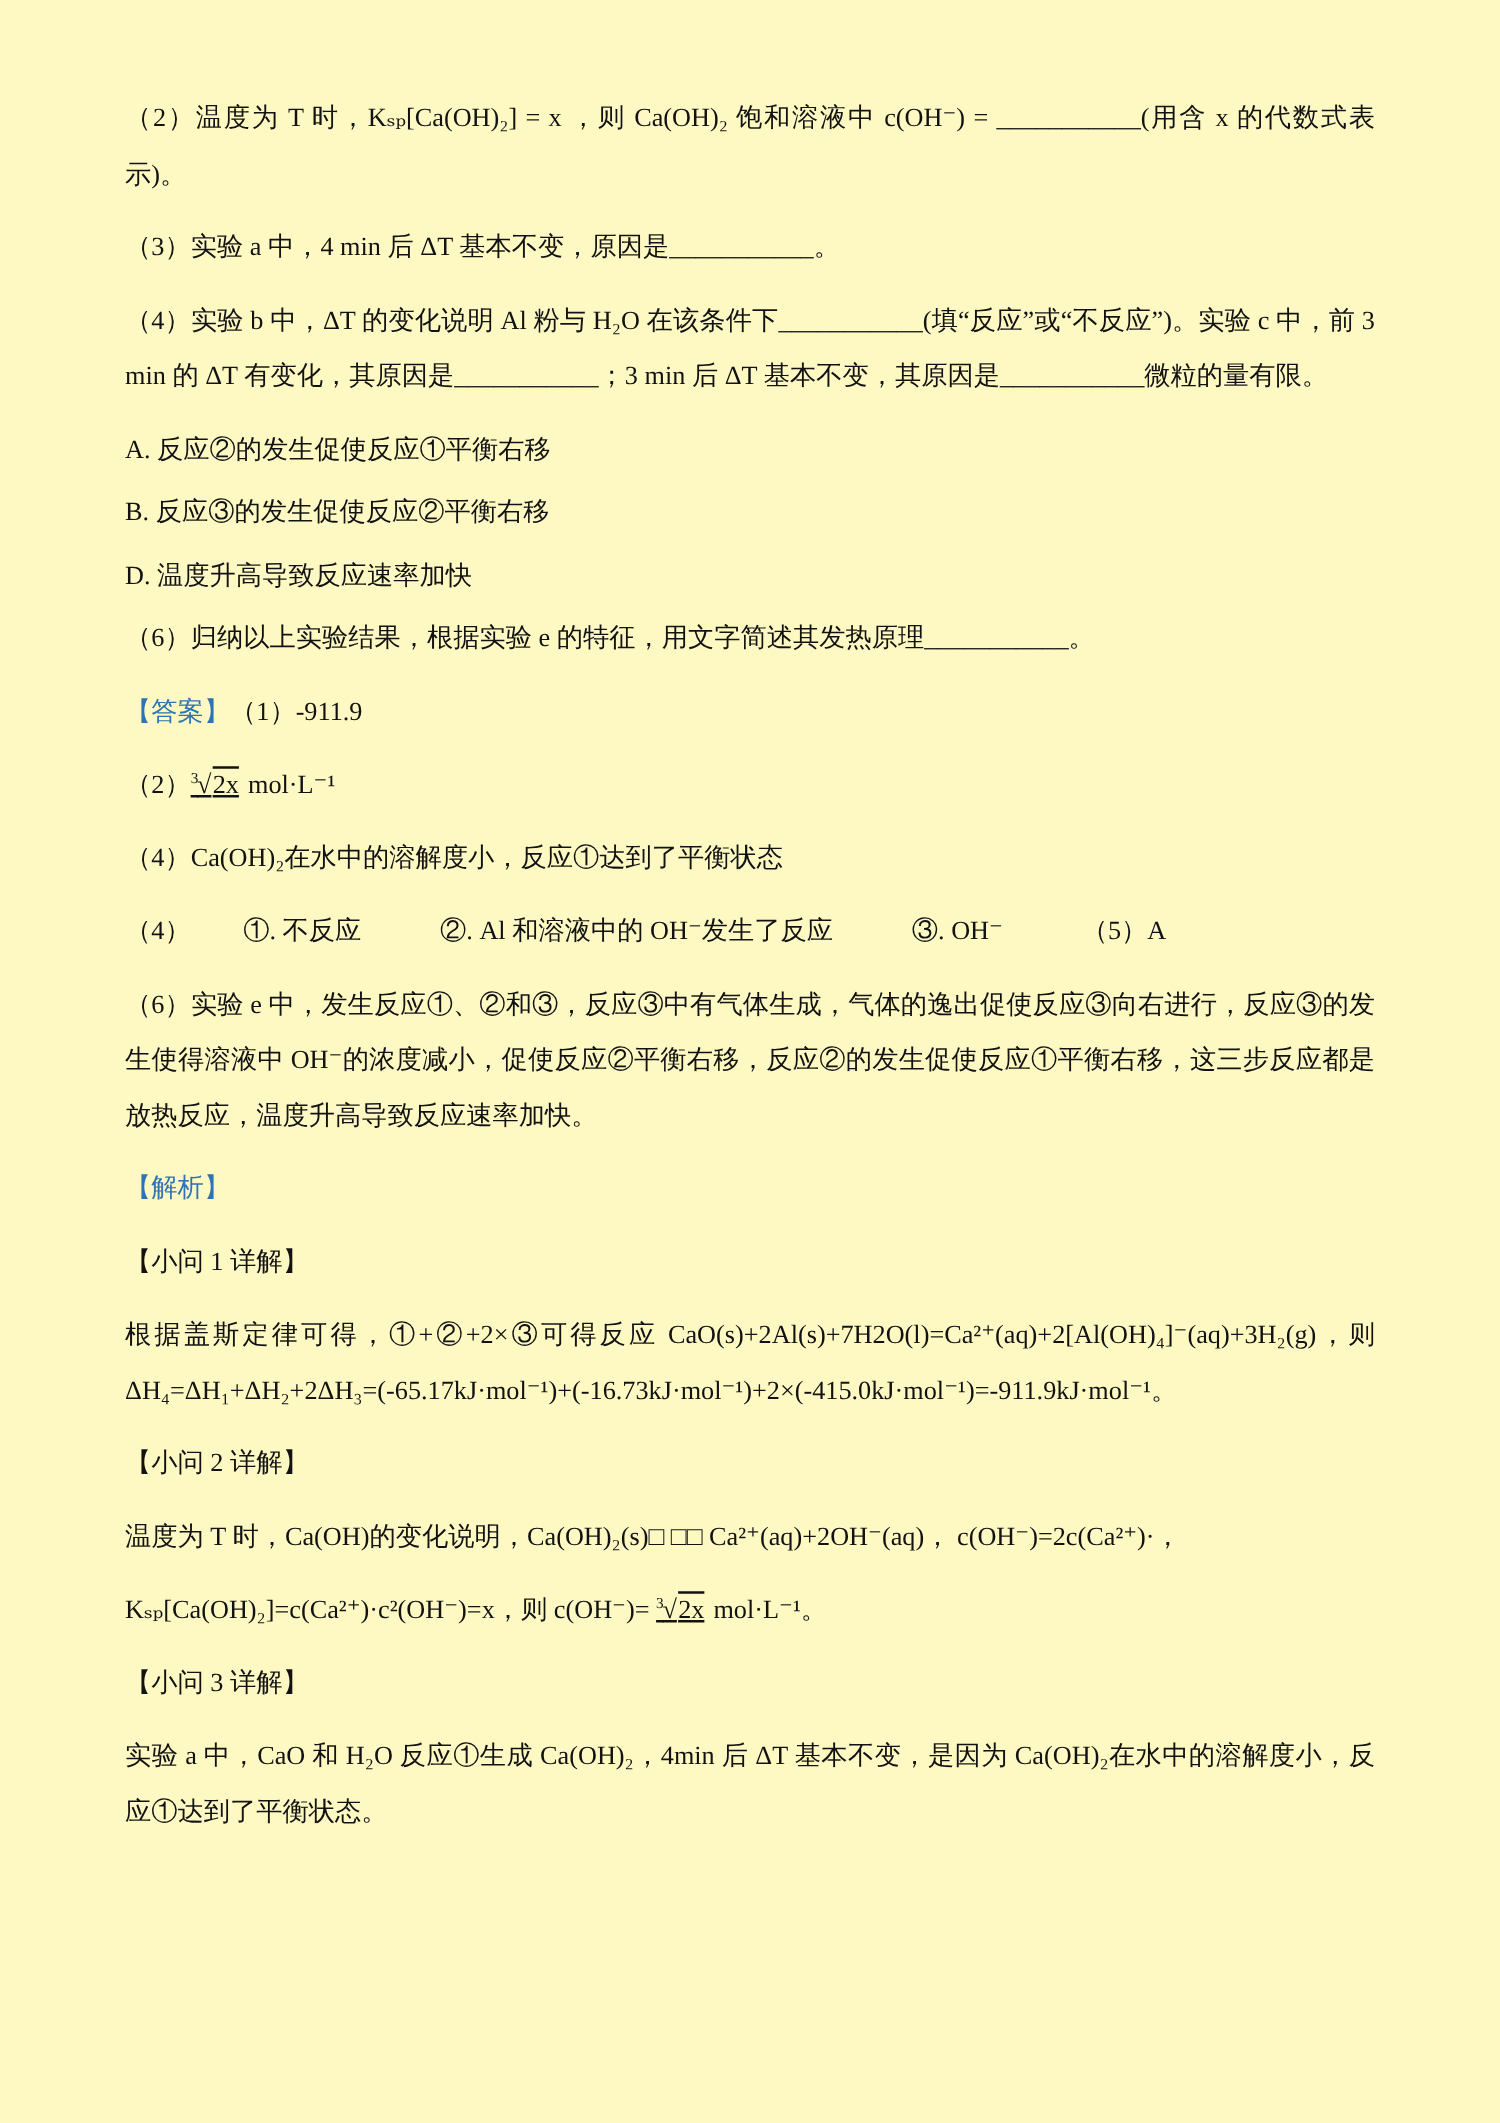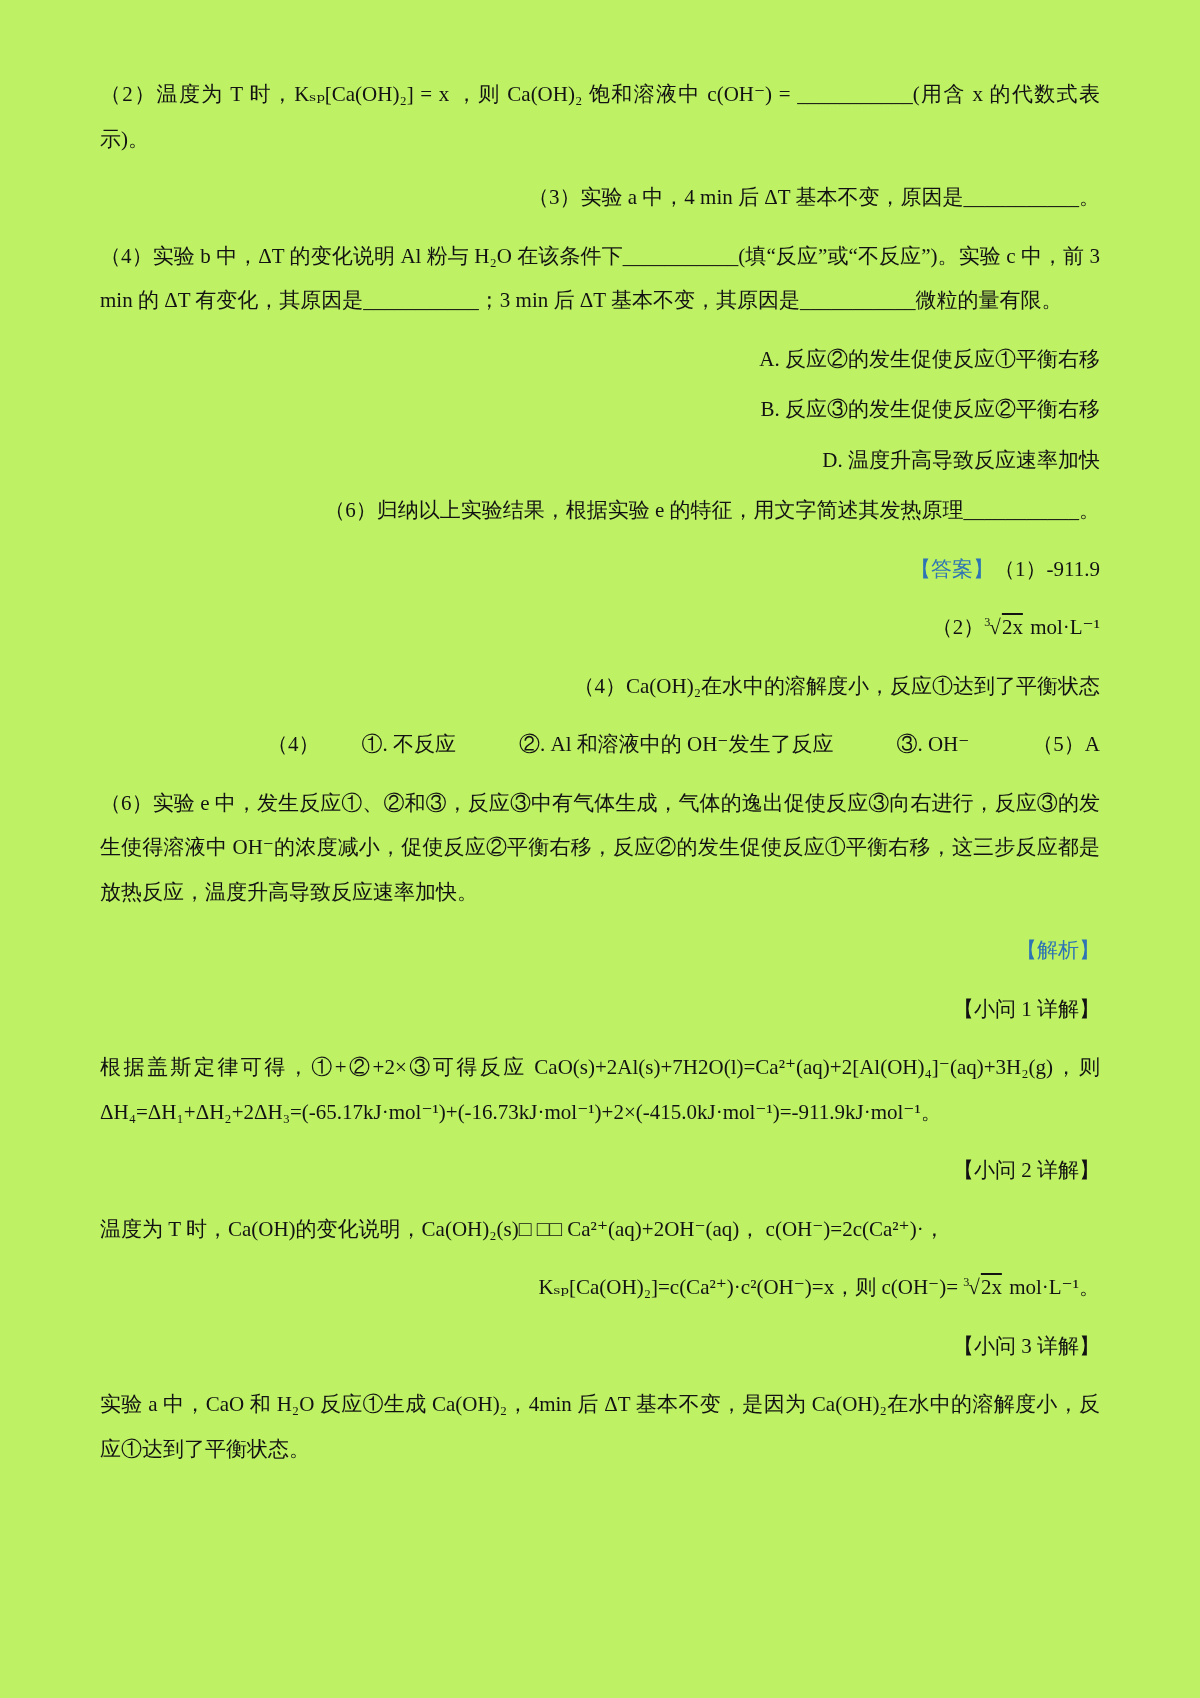--- a/index.html
+++ b/index.html
@@ -4,46 +4,47 @@
 <style>
   html, body {
     margin: 0;
     padding: 0;
     background: #ffffff;
   }
   .page {
     position: relative;
     width: 1200px;
     min-height: 1698px;
-    background: #bef264;
+    background: #fef9c3;
     box-sizing: border-box;
     padding: 72px 100px 60px 100px;
     font-family: "Liberation Serif", "DejaVu Serif", serif;
     font-size: 21px;
     color: #121212;
     overflow: hidden;
   }
   .para {
     margin: 0 0 14px 0;
     line-height: 2.12;
     text-align: justify;
     text-justify: inter-ideograph;
     word-break: break-word;
   }
   .para.single {
-    text-align: right;
+    text-align: left;
   }
   .para.option {
     margin-bottom: 6px;
   }
   .blue {
     color: #2e74b5;
   }
   .radical {
     white-space: nowrap;
+    text-decoration: underline;
   }
   .rad-idx {
     font-size: 0.58em;
     vertical-align: super;
     margin-right: -1px;
   }
   .rad-sign {
     margin-right: -1px;
   }
   .rad-body {

